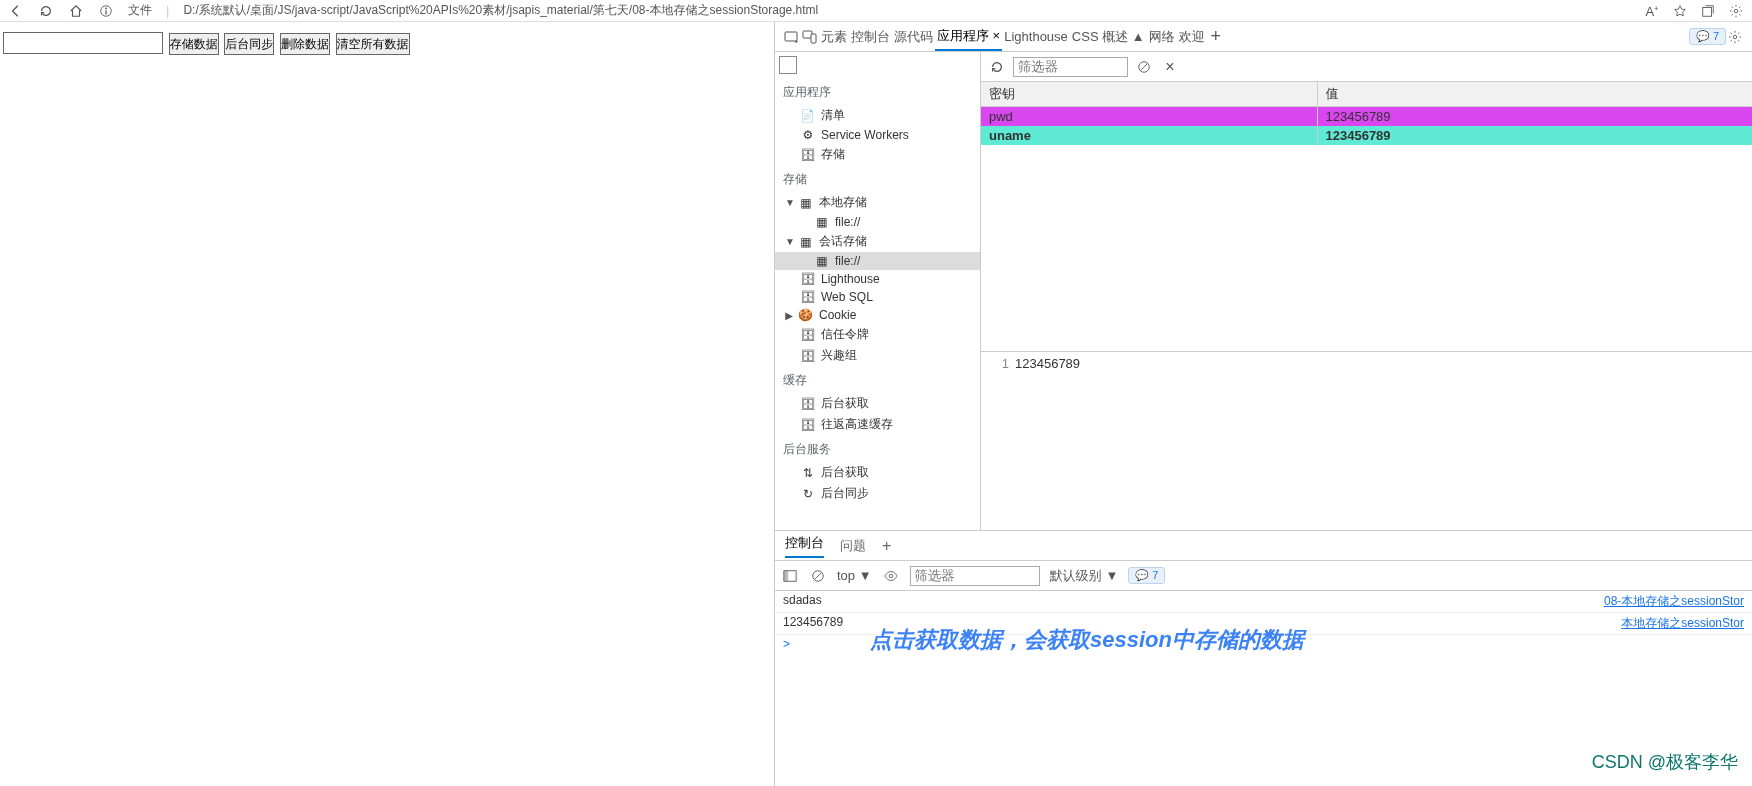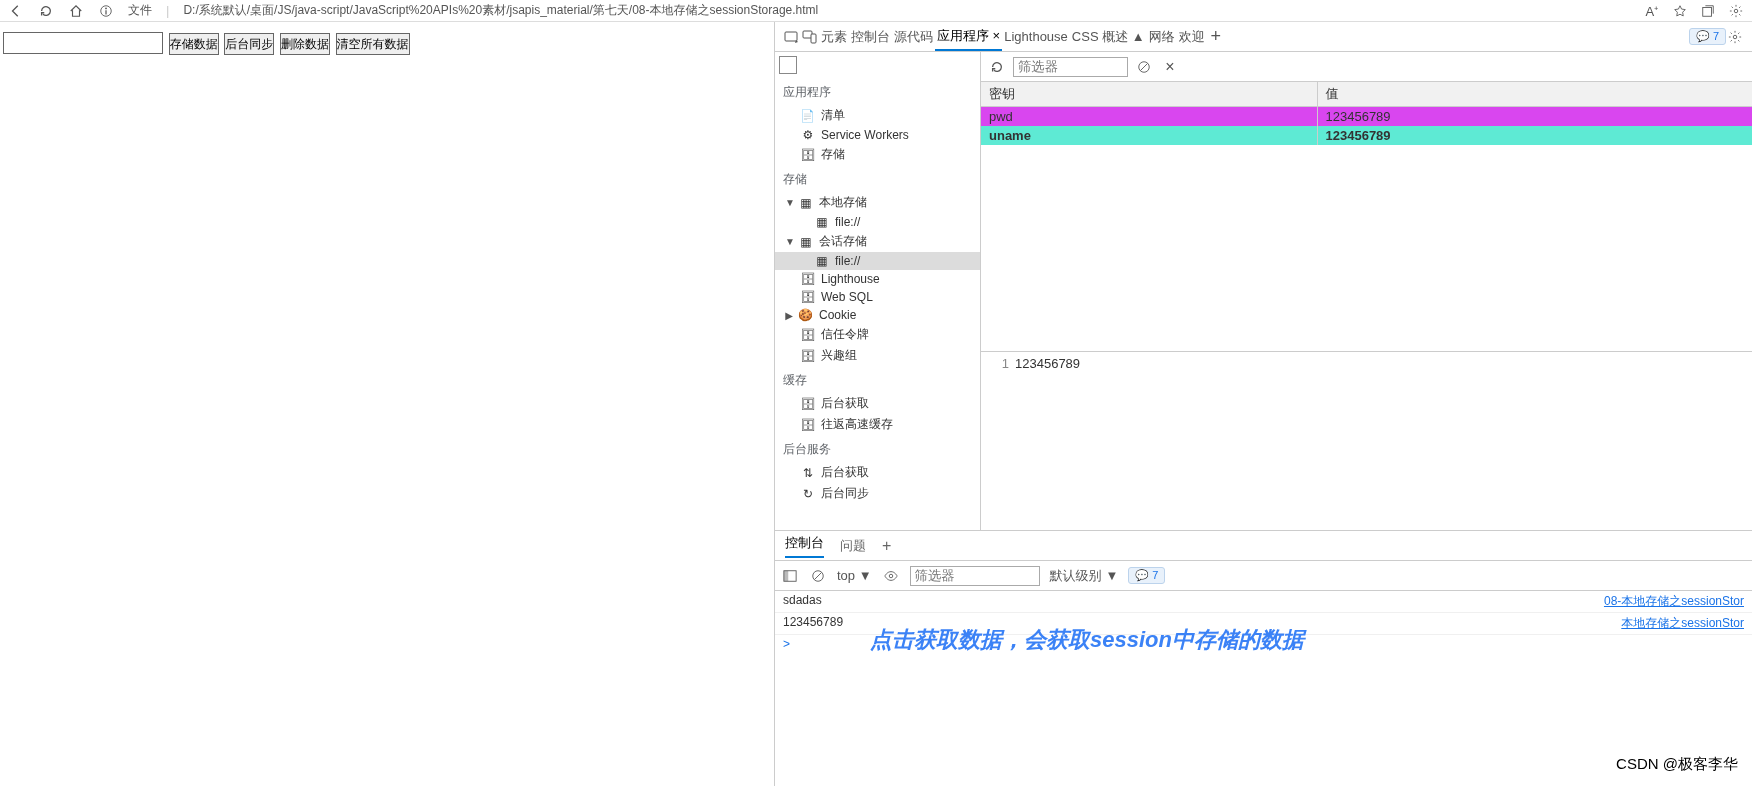--- a/index.html
+++ b/index.html
@@ -61,21 +61,21 @@
 .con-tb input { height:20px; border:1px solid #aaa; padding:0 4px; width:130px; }
 .con-tb .lvl { display:flex; align-items:center; gap:4px; }
 .con-tb .bubble { background:#e8f1fb; border:1px solid #bcd3ec; border-radius:3px; padding:1px 6px; color:#1a73e8; font-size:11px; }
 .console-out { flex:1; overflow:auto; font-family:Consolas,monospace; font-size:12px; }
 .console-out .row { display:flex; padding:2px 8px; border-bottom:1px solid #f0f0f0; }
 .console-out .row .msg { flex:1; }
 .console-out .row .src { color:#1a73e8; text-decoration:underline; white-space:nowrap; }
 .console-out .prompt { color:#1a73e8; padding:2px 8px; }
 
 .overlay-note { position:absolute; left:870px; top:625px; color:#3b82f6; font-weight:bold; font-style:italic; font-size:22px; pointer-events:none; }
-.watermark { position:absolute; right:14px; bottom:12px; color:#000000; font-size:15px;margin-left:39px; }
+.watermark { position:absolute; right:14px; bottom:12px; color:#0f766e; font-size:18px;margin-left:39px; }
 
 svg { display:block; }
 </style>
 </head>
 <body>
 
 <div class="topbar">
   <span class="nav-icn">
       <svg width="14" height="14" viewBox="0 0 16 16">
         <path d="M10 2 4 8l6 6" fill="none" stroke="#555" stroke-width="1.5"></path>

